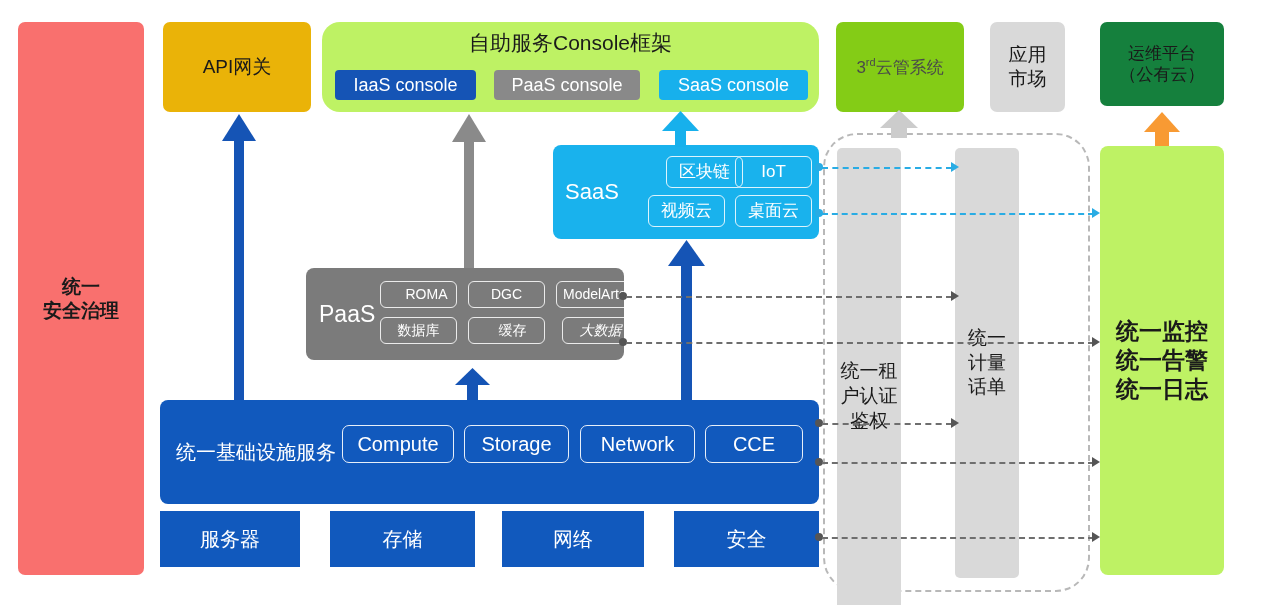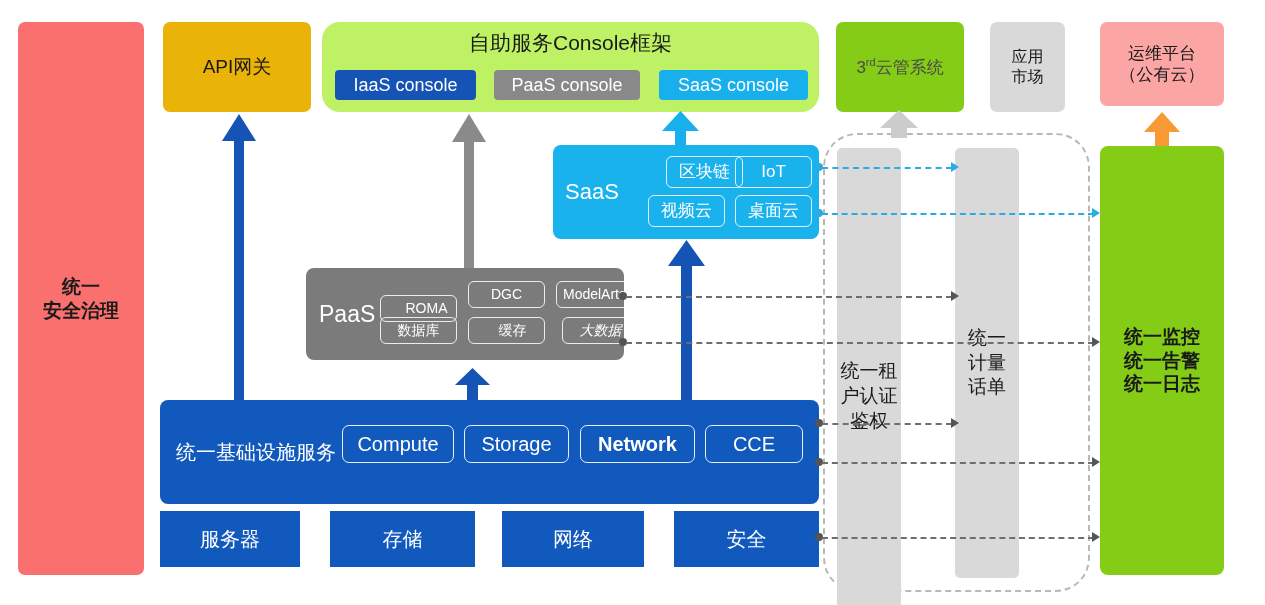--- a/index.html
+++ b/index.html
@@ -9,49 +9,49 @@
   
   .security{left:18px;top:22px;width:126px;height:553px;background:#f9706e;border-radius:7px;color:#1a1a1a;font-size:19px;font-weight:700;}
   .apigw{left:163px;top:22px;width:148px;height:90px;background:#eab308;border-radius:7px;color:#1a1a1a;font-size:19px;}
   .consoleframe{left:322px;top:22px;width:497px;height:90px;background:#bef264;border-radius:18px;}
   .consoletitle{position:absolute;left:0;top:8px;width:100%;text-align:center;font-size:21px;color:#1a1a1a;font-weight:400;}
   .chip{position:absolute;top:48px;height:30px;border-radius:4px;display:flex;align-items:center;justify-content:center;color:#ffffff;font-size:18px;}
   .chip.iaas{left:13px;width:141px;background:#1554b5;}
   .chip.paas{left:172px;width:146px;background:#898989;}
   .chip.saas{left:337px;width:149px;background:#17b0ec;}
   .thirdcloud{left:836px;top:22px;width:128px;height:90px;background:#84cc16;border-radius:7px;color:#4a4a4a;font-size:17px;}
-  .appmkt{left:990px;top:22px;width:75px;height:90px;background:#d9d9d9;border-radius:7px;color:#1a1a1a;font-size:16px;}
-  .opsplat{left:1100px;top:22px;width:124px;height:84px;background:#fca5a5;border-radius:7px;color:#1a1a1a;font-size:17px;}
-  .opspanel{left:1100px;top:146px;width:124px;height:429px;background:#84cc16;border-radius:8px;color:#1a1a1a;font-size:19px;font-weight:700;}
+  .appmkt{left:990px;top:22px;width:75px;height:90px;background:#d9d9d9;border-radius:7px;color:#1a1a1a;font-size:19px;}
+  .opsplat{left:1100px;top:22px;width:124px;height:84px;background:#15803d;border-radius:7px;color:#1a1a1a;font-size:17px;}
+  .opspanel{left:1100px;top:146px;width:124px;height:429px;background:#bef264;border-radius:8px;color:#1a1a1a;font-size:23px;font-weight:700;}
   
   .saasbox{left:553px;top:145px;width:266px;height:94px;background:#19b2ed;border-radius:8px;}
   .saaslabel{position:absolute;left:12px;top:50%;transform:translateY(-50%);color:#ffffff;font-size:22px;}
   .sub{position:absolute;border:1.5px solid rgba(255,255,255,.85);border-radius:6px;display:flex;align-items:center;justify-content:center;color:#ffffff;font-size:17px;box-sizing:border-box;}
   .saasbox .sub{height:32px;width:77px;}
   .saasbox .s0{left:113px;top:11px;}
   .saasbox .s1{left:182px;top:11px;}
   .saasbox .s2{left:95px;top:50px;}
   .saasbox .s3{left:182px;top:50px;}
   
   .paasbox{left:306px;top:268px;width:318px;height:92px;background:#7b7b7b;border-radius:8px;}
   .paaslabel{position:absolute;left:13px;top:50%;transform:translateY(-50%);color:#ffffff;font-size:23px;}
   .paasbox .sub{height:27px;width:77px;font-size:14px;}
-  .paasbox .p0{left:74px;top:27px;padding-left:16px;}
+  .paasbox .p0{left:74px;top:13px;padding-left:16px;}
   .paasbox .p1{left:162px;top:13px;}
   .paasbox .p2{left:250px;top:13px;}
   .paasbox .p3{left:74px;top:49px;}
   .paasbox .p4{left:162px;top:49px;padding-left:12px;}
   .paasbox .p5{left:256px;top:49px;font-style:italic;}
   
   .iaasbar{left:160px;top:400px;width:659px;height:104px;background:#1159bd;border-radius:8px;}
   .iaaslabel{position:absolute;left:16px;top:50%;transform:translateY(-50%);color:#ffffff;font-size:20px;}
   .iaasbar .sub{height:38px;font-size:20px;border-radius:7px;border-color:rgba(255,255,255,.9);}
   .iaasbar .i0{left:182px;top:25px;width:112px;}
   .iaasbar .i1{left:304px;top:25px;width:105px;}
-  .iaasbar .i2{left:420px;top:25px;width:115px;font-weight:bold;}
+  .iaasbar .i2{left:420px;top:25px;width:115px;}
   .iaasbar .i3{left:545px;top:25px;width:98px;}
   
   .hw{top:511px;height:56px;background:#1159bd;border-radius:0;color:#ffffff;font-size:20px;}
   .hw0{left:160px;width:140px;}
   .hw1{left:330px;width:145px;}
   .hw2{left:502px;width:142px;}
   .hw3{left:674px;width:145px;}
   
   .dashwrap{position:absolute;left:823px;top:133px;width:267px;height:459px;border:2.5px dashed #b8b8b8;border-radius:34px;box-sizing:border-box;}
   .gcol{position:absolute;background:#d9d9d9;border-radius:5px;display:flex;align-items:center;justify-content:center;text-align:center;color:#1a1a1a;font-size:19px;line-height:1.3;}

